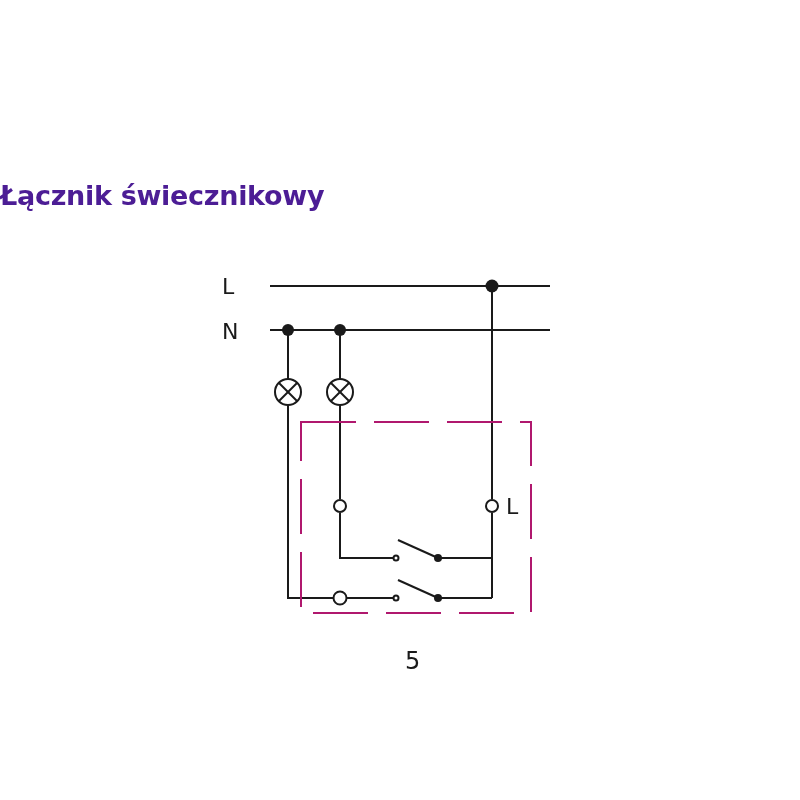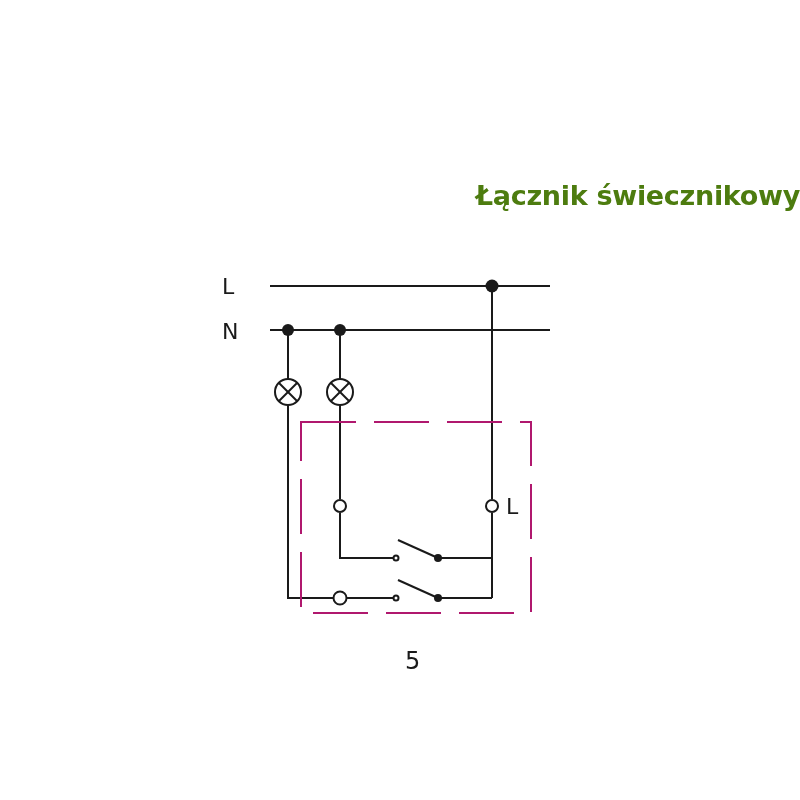--- a/index.html
+++ b/index.html
@@ -1,20 +1,20 @@
 <!DOCTYPE html>
 <html><head>
   <meta charset="utf-8">
   <style>
     html, body { margin: 0; padding: 0; background: #ffffff; }
     body { width: 800px; height: 800px; position: relative; overflow: hidden; font-family: "DejaVu Sans", sans-serif; }
     .title {
-      position: absolute; left: 0; top: 180px; width: 800px; text-align: right;
+      position: absolute; left: 0; top: 180px; width: 800px; text-align: left;
       font-family: "DejaVu Sans", sans-serif; font-weight: bold; font-size: 27px;
-      color: #4d7c0f; letter-spacing: -0.3px;
+      color: #4c1d95; letter-spacing: -0.3px;
     }
     svg.diagram { position: absolute; left: 0; top: 0; }
     .wire { stroke: #1a1a1a; stroke-width: 2; fill: none; }
     .node { fill: #1a1a1a; }
     .term { fill: #ffffff; stroke: #1a1a1a; stroke-width: 2; }
     .lamp { fill: #ffffff; stroke: #1a1a1a; stroke-width: 2; }
     .box { stroke: #b0186e; stroke-width: 2; fill: none; stroke-dasharray: 55 18; }
     .lbl { font-family: "DejaVu Sans", sans-serif; font-size: 22px; fill: #1a1a1a; }
     .num { font-family: "DejaVu Sans", sans-serif; font-size: 24px; fill: #1a1a1a; }
   </style>

